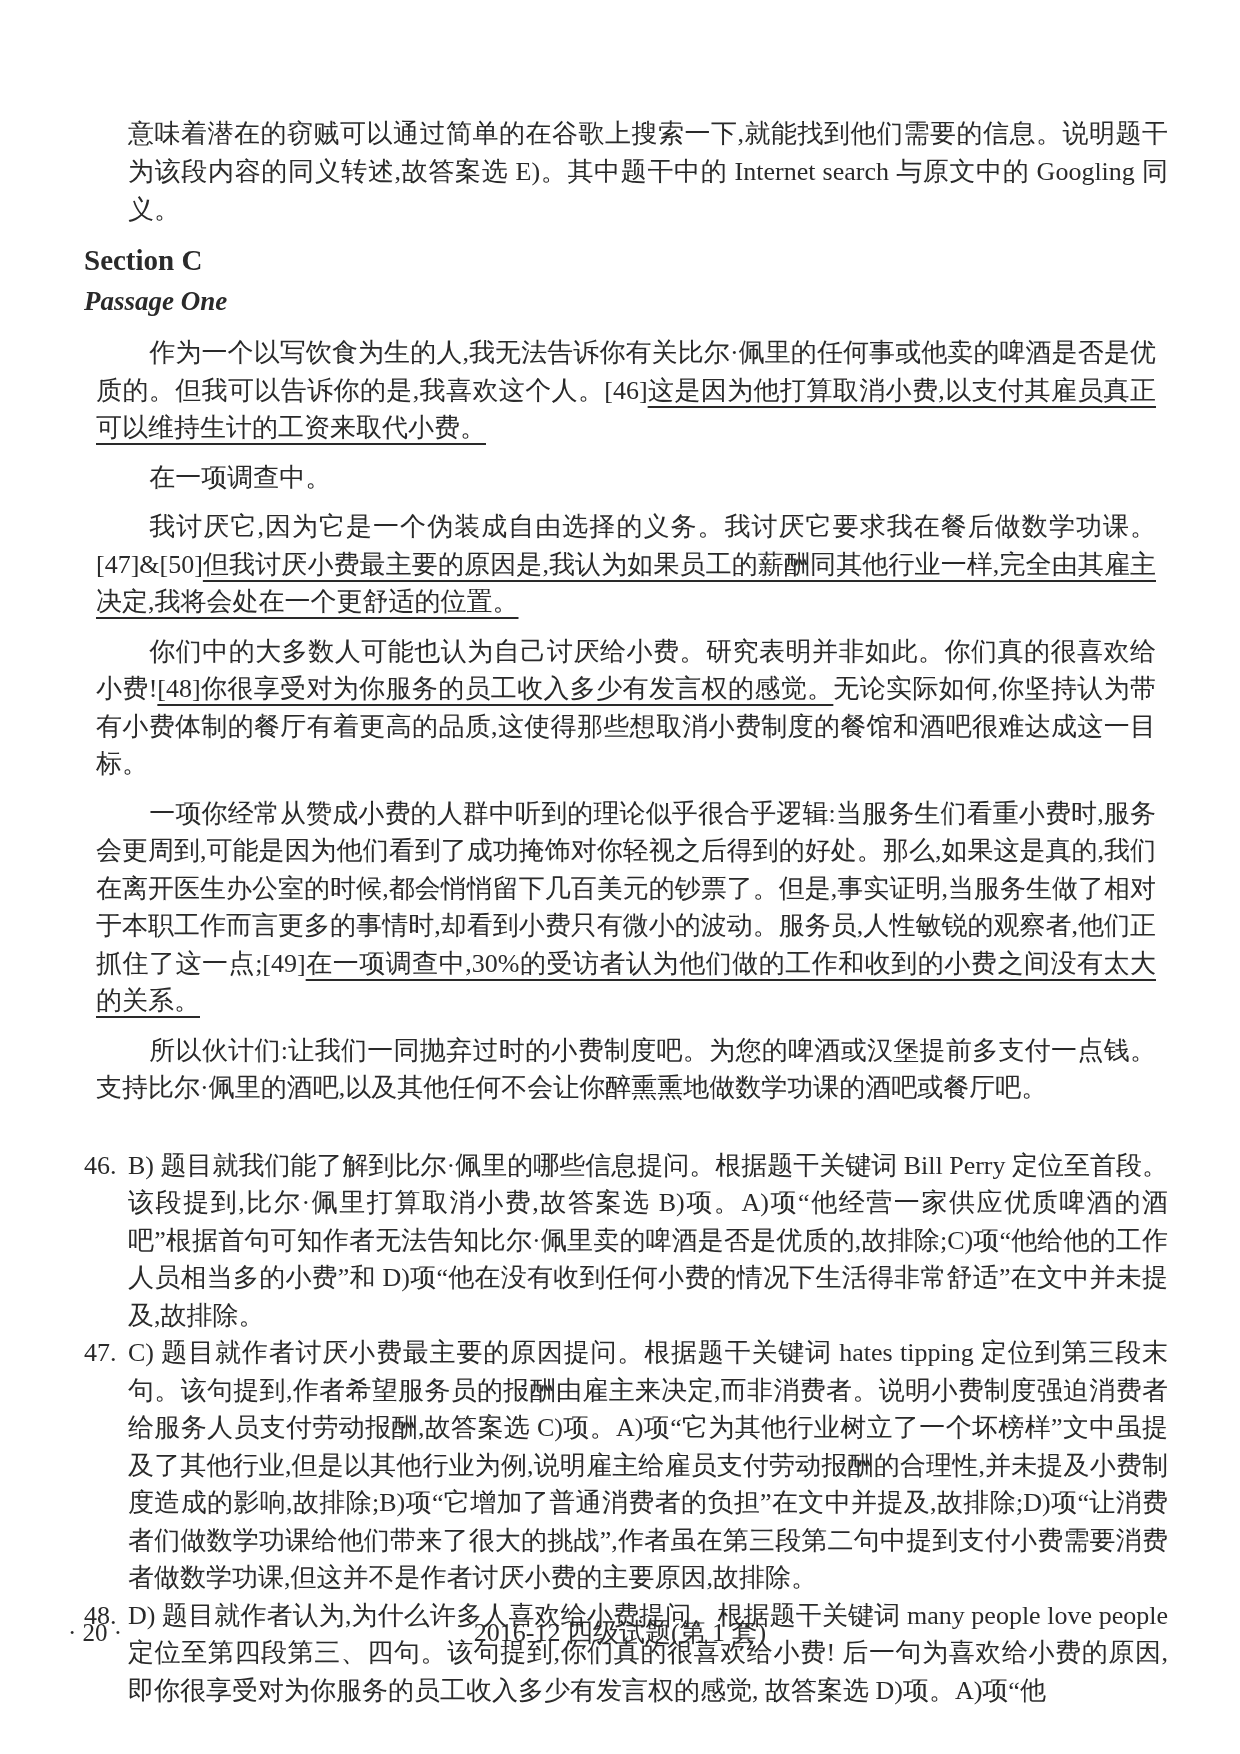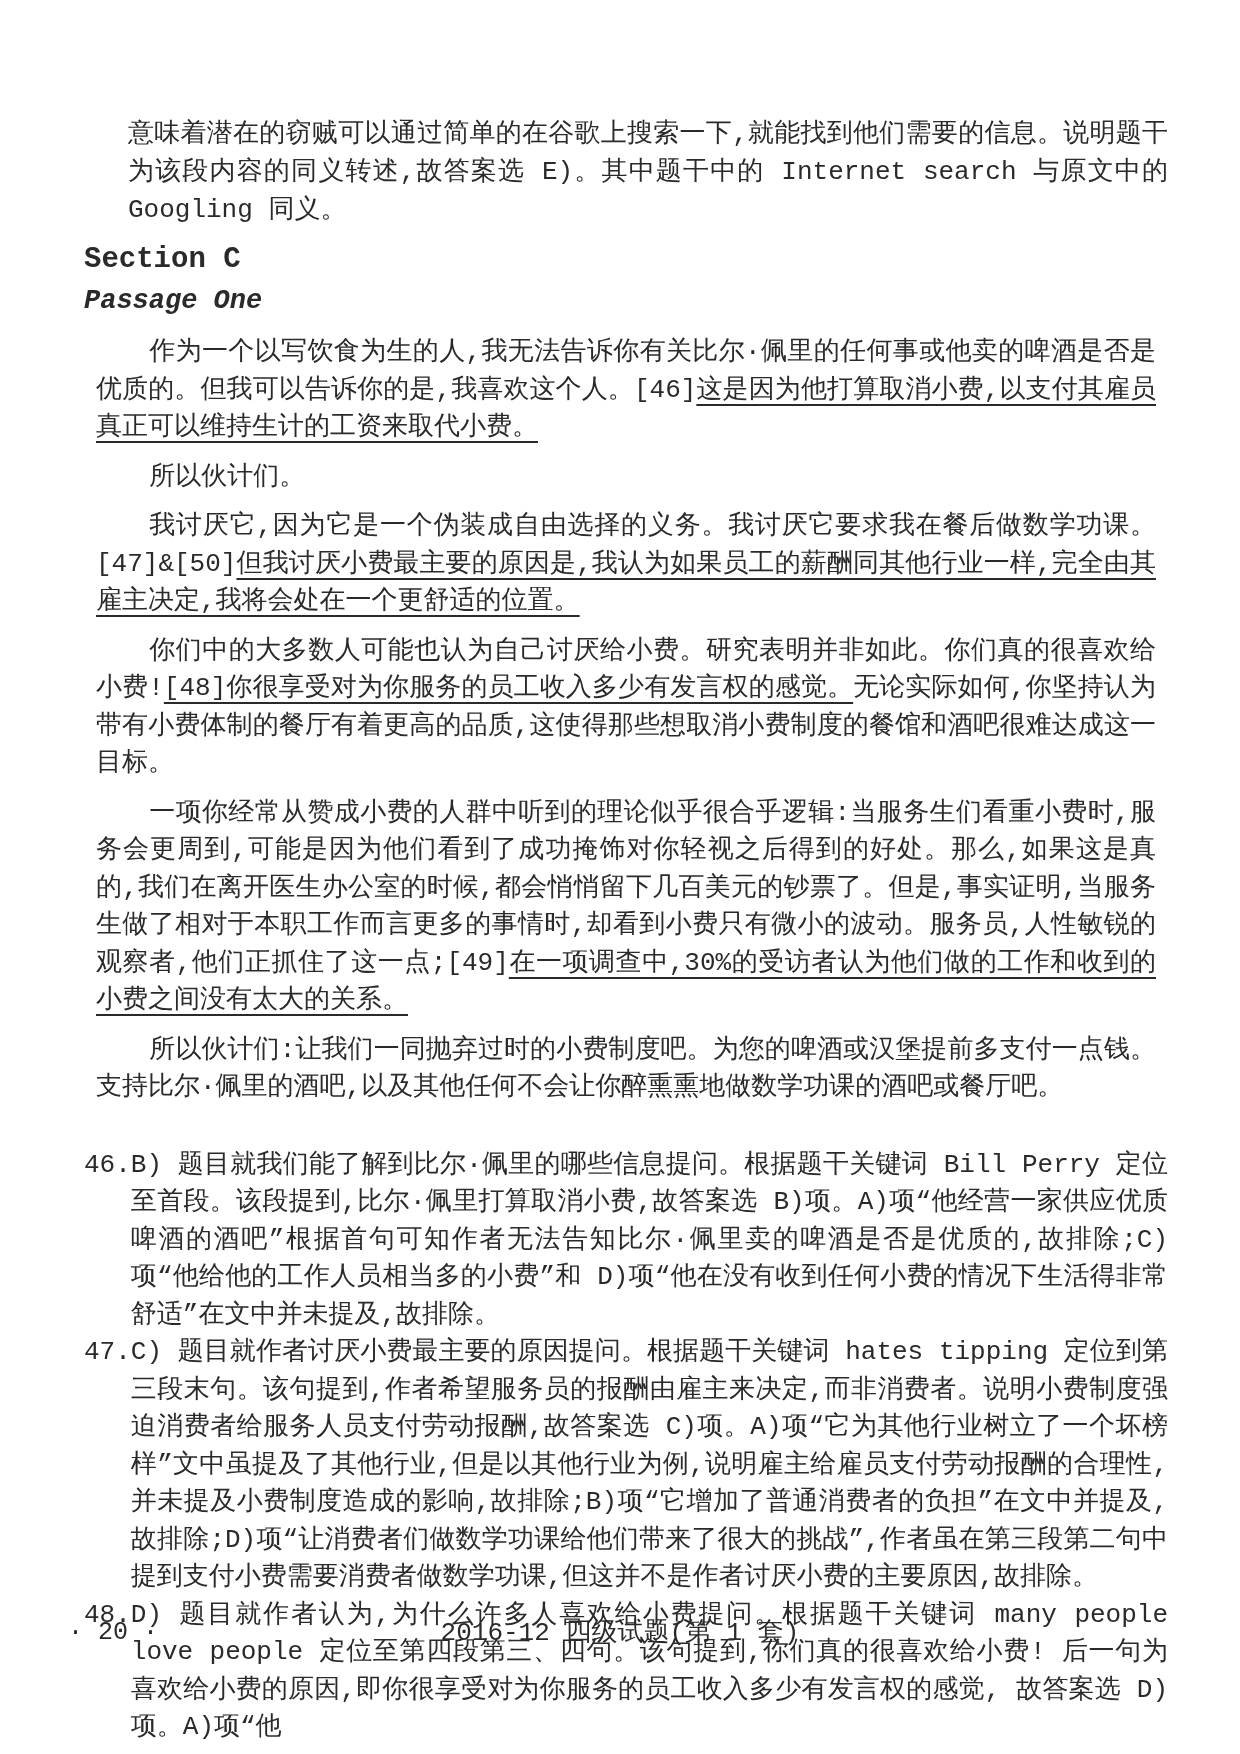--- a/index.html
+++ b/index.html
@@ -1,21 +1,21 @@
 <!DOCTYPE html>
 <html><head>
 <meta charset="utf-8">
 <style>
   html,body{margin:0;padding:0;background:#ffffff;}
   .page{
     position:relative;
     width:1240px;height:1754px;
     background:#ffffff;
     color:#2a2a2a;
-    font-family:Liberation Mono, monospace;
+    font-family:Liberation Serif, serif;
     overflow:hidden;
   }
   .intro{
     margin:0;
     padding:115px 72px 0 128px;
     font-size:26px;line-height:38px;
     text-align:justify;
   }
   .section-heading{
     margin:14px 0 0 84px;
@@ -61,21 +61,21 @@
 <div class="page">
 
   <p class="intro">意味着潜在的窃贼可以通过简单的在谷歌上搜索一下,就能找到他们需要的信息。说明题干为该段内容的同义转述,故答案选 E)。其中题干中的 Internet search 与原文中的 Googling 同义。</p>
 
   <h2 class="section-heading">Section C</h2>
 
   <h3 class="passage-label">Passage One</h3>
 
   <div class="passage">
       <p><span>作为一个以写饮食为生的人,我无法告诉你有关比尔·佩里的任何事或他卖的啤酒是否是优质的。但我可以告诉你的是,我喜欢这个人。[46]</span><span class="u">这是因为他打算取消小费,以支付其雇员真正可以维持生计的工资来取代小费。</span></p>
-      <p><span>所以伙计们。</span></p>
+      <p><span>在一项调查中。</span></p>
       <p><span>我讨厌它,因为它是一个伪装成自由选择的义务。我讨厌它要求我在餐后做数学功课。[47]&amp;[50]</span><span class="u">但我讨厌小费最主要的原因是,我认为如果员工的薪酬同其他行业一样,完全由其雇主决定,我将会处在一个更舒适的位置。</span></p>
       <p><span>你们中的大多数人可能也认为自己讨厌给小费。研究表明并非如此。你们真的很喜欢给小费!</span><span class="u">[48]你很享受对为你服务的员工收入多少有发言权的感觉。</span><span>无论实际如何,你坚持认为带有小费体制的餐厅有着更高的品质,这使得那些想取消小费制度的餐馆和酒吧很难达成这一目标。</span></p>
       <p><span>一项你经常从赞成小费的人群中听到的理论似乎很合乎逻辑:当服务生们看重小费时,服务会更周到,可能是因为他们看到了成功掩饰对你轻视之后得到的好处。那么,如果这是真的,我们在离开医生办公室的时候,都会悄悄留下几百美元的钞票了。但是,事实证明,当服务生做了相对于本职工作而言更多的事情时,却看到小费只有微小的波动。服务员,人性敏锐的观察者,他们正抓住了这一点;[49]</span><span class="u">在一项调查中,30%的受访者认为他们做的工作和收到的小费之间没有太大的关系。</span></p>
       <p><span>所以伙计们:让我们一同抛弃过时的小费制度吧。为您的啤酒或汉堡提前多支付一点钱。支持比尔·佩里的酒吧,以及其他任何不会让你醉熏熏地做数学功课的酒吧或餐厅吧。</span></p>
     </div>
 
   <div class="answers">
       <div class="answer">
         <span class="num">46.</span>
         <div class="body">B) 题目就我们能了解到比尔·佩里的哪些信息提问。根据题干关键词 Bill Perry 定位至首段。该段提到,比尔·佩里打算取消小费,故答案选 B)项。A)项“他经营一家供应优质啤酒的酒吧”根据首句可知作者无法告知比尔·佩里卖的啤酒是否是优质的,故排除;C)项“他给他的工作人员相当多的小费”和 D)项“他在没有收到任何小费的情况下生活得非常舒适”在文中并未提及,故排除。</div>

